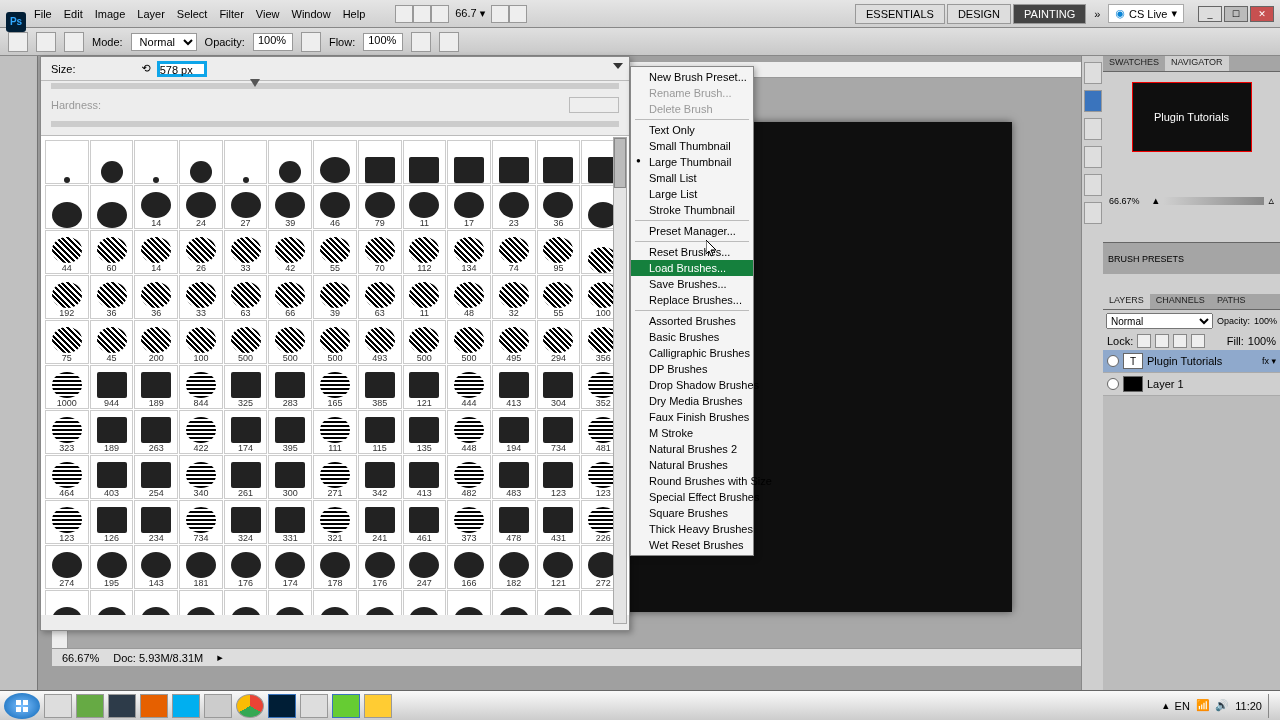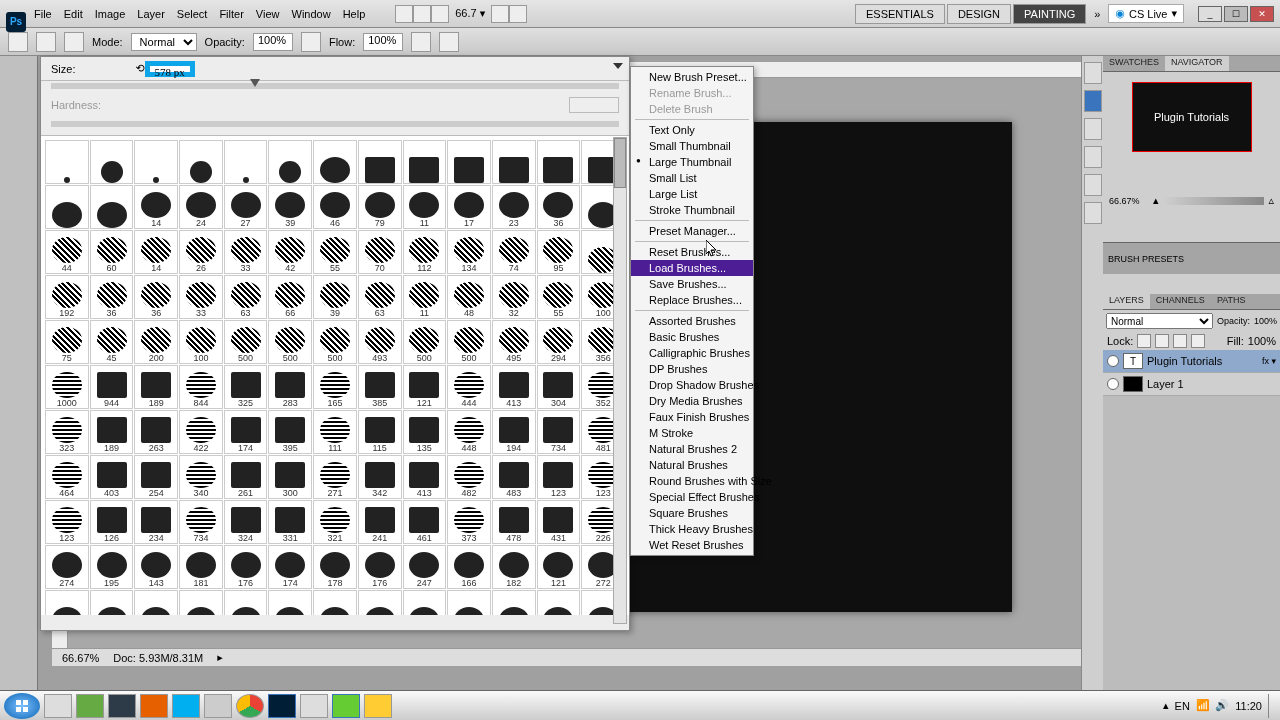--- a/index.html
+++ b/index.html
@@ -30,43 +30,43 @@
 
 .main { position:absolute; top:56px; bottom:30px; left:0; right:0; background:#a0a0a0; }
 
 
 .lefttb { position:absolute; left:0; top:0; width:38px; bottom:0; background:#c0c0c0; border-right:1px solid #777;}
 
 
 .brushpanel { position:absolute; left:40px; top:0; width:590px; height:575px; background:#ededed; border:1px solid #888; box-shadow:2px 2px 6px rgba(0,0,0,.3);}
 .brushpanel .header { display:flex; align-items:center; padding:6px 10px; height:24px; border-bottom:1px solid #bbb;}
 .brushpanel .header .triangle{position:absolute;right:6px;top:6px;width:0;height:0;border-left:5px solid transparent;border-right:5px solid transparent;border-top:6px solid #333;}
-.sizecontrol{ display:flex; align-items:center; }
-.szbox{width:50px;height:16px;border:5px solid #0ea5e9;background:#fff;text-align:center;font-family:Liberation Serif, serif;}
+.sizecontrol{ display:flex; align-items:center; gap:6px;}
+.szbox{width:50px;height:16px;border:3px solid #0ea5e9;background:#fff;}
 .sliderrow{padding:2px 10px 8px 10px;}
 .slider{height:6px;background:#ccc;position:relative;}
 .slider .thumb{position:absolute;left:35%;top:-4px;width:0;height:0;border-left:5px solid transparent;border-right:5px solid transparent;border-top:8px solid #555;}
 .hardrow{padding:0 10px 6px 10px;display:flex;align-items:center;gap:6px;color:#999;}
 .hardbox{width:50px;height:16px;border:1px solid #bbb;background:#eee;}
 .brushgrid { padding:4px 4px; height:480px; overflow:hidden; display:grid; grid-template-columns: repeat(13, 1fr); gap:1px; background:#fff; border-top:1px solid #bbb; position:relative;}
 .brushcell { border:1px solid #ccc; height:44px; display:flex; flex-direction:column; align-items:center; justify-content:flex-end; background:#fff; position:relative;}
 .brushcell .thumb{width:30px;height:26px;background:#222;border-radius:50%;margin-top:2px;}
 .brushcell .thumb.sq{border-radius:2px;}
 .brushcell .thumb.tex{background:repeating-linear-gradient(45deg,#000,#000 2px,#fff 2px,#fff 4px);}
 .brushcell .thumb.lines{background:repeating-linear-gradient(#000,#000 2px,#fff 2px,#fff 4px);}
 .brushcell .thumb.small{width:8px;height:8px;}
 .brushcell .lbl{font-size:9px;color:#333;}
 .scrollbar{position:absolute;right:2px;top:80px;width:14px;bottom:6px;background:#e4e4e4;border:1px solid #aaa;}
 .scrollbar .thumb2{width:100%;height:50px;background:#bbb;border:1px solid #888;}
 
 
 .ctxmenu { position:absolute; left:630px; top:10px; width:124px; background:#f4f4f4; border:1px solid #888; box-shadow:2px 2px 6px rgba(0,0,0,.3); padding:2px 0;}
 .ctxmenu .item { padding:2px 10px 2px 18px; white-space:nowrap; position:relative; cursor:default;}
 .ctxmenu .item.disabled{ color:#999;}
-.ctxmenu .item.highlight{ background:#4c1d95; color:#fff;}
+.ctxmenu .item.highlight{ background:#15803d; color:#fff;}
 .ctxmenu .sep{ height:1px; background:#bbb; margin:2px 4px;}
 .ctxmenu .check::before{content:"●";position:absolute;left:5px;top:2px;font-size:8px;}
 
 
 .cursor{position:absolute; left:706px; top:184px; width:12px;height:18px; pointer-events:none; z-index:50;}
 .cursor svg{width:100%;height:100%;}
 
 
 .canvaswrap{ position:absolute; left:52px; right:178px; top:6px; bottom:24px; background:#a8a8a8;}
 .ruler-h{position:absolute;left:0;right:0;top:0;height:16px;background:#eee;border-bottom:1px solid #999;}

